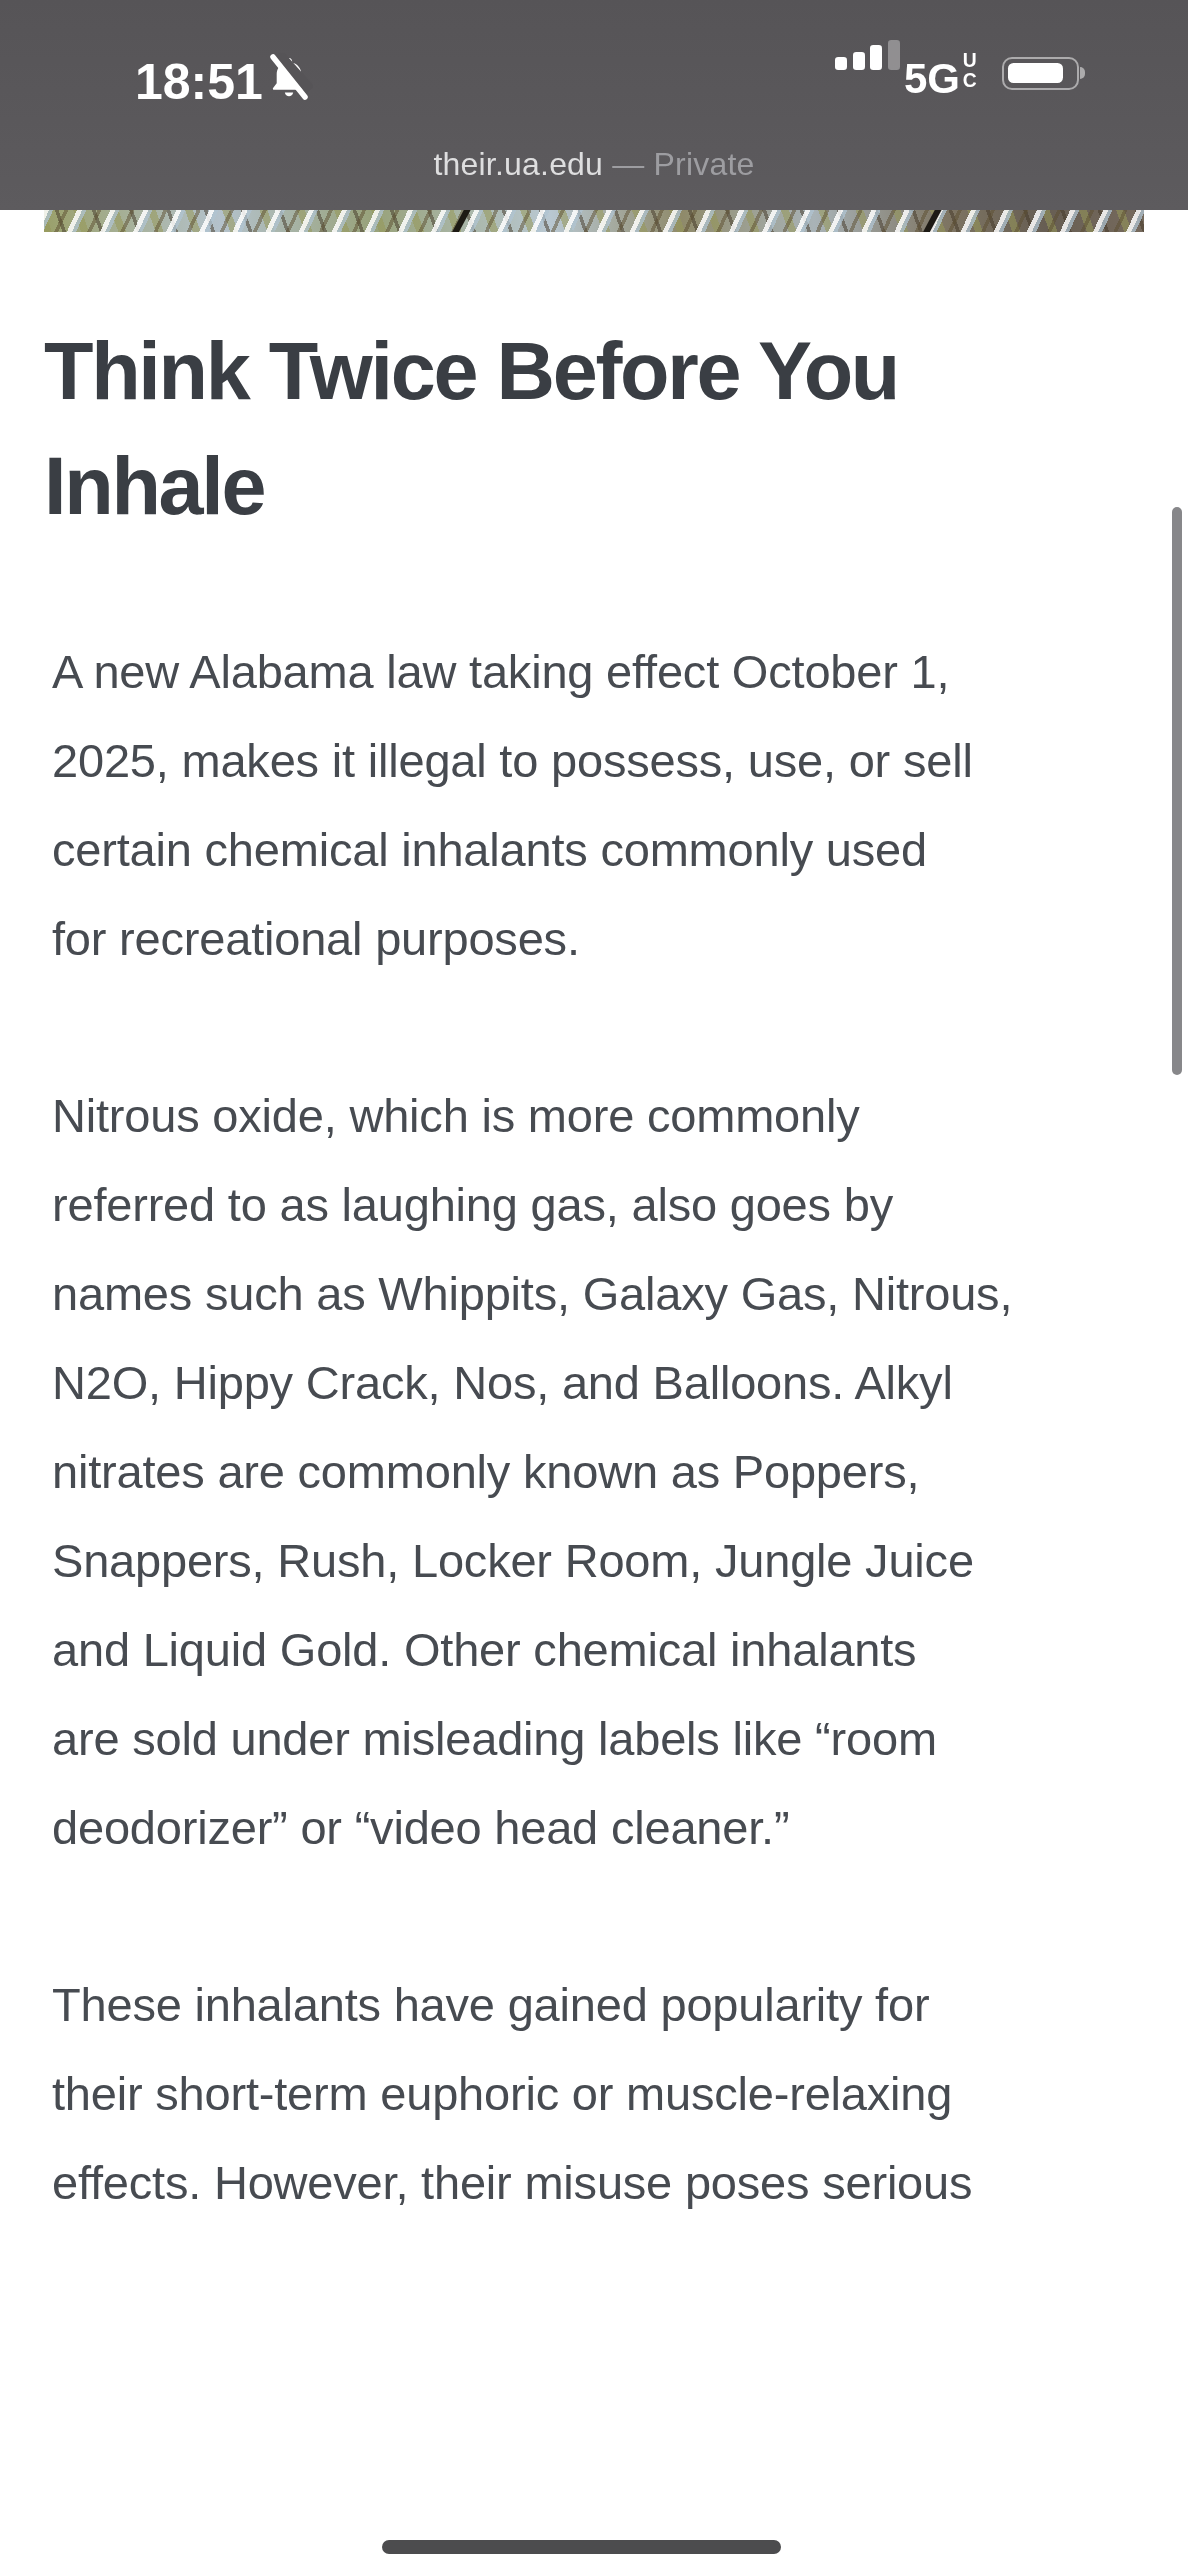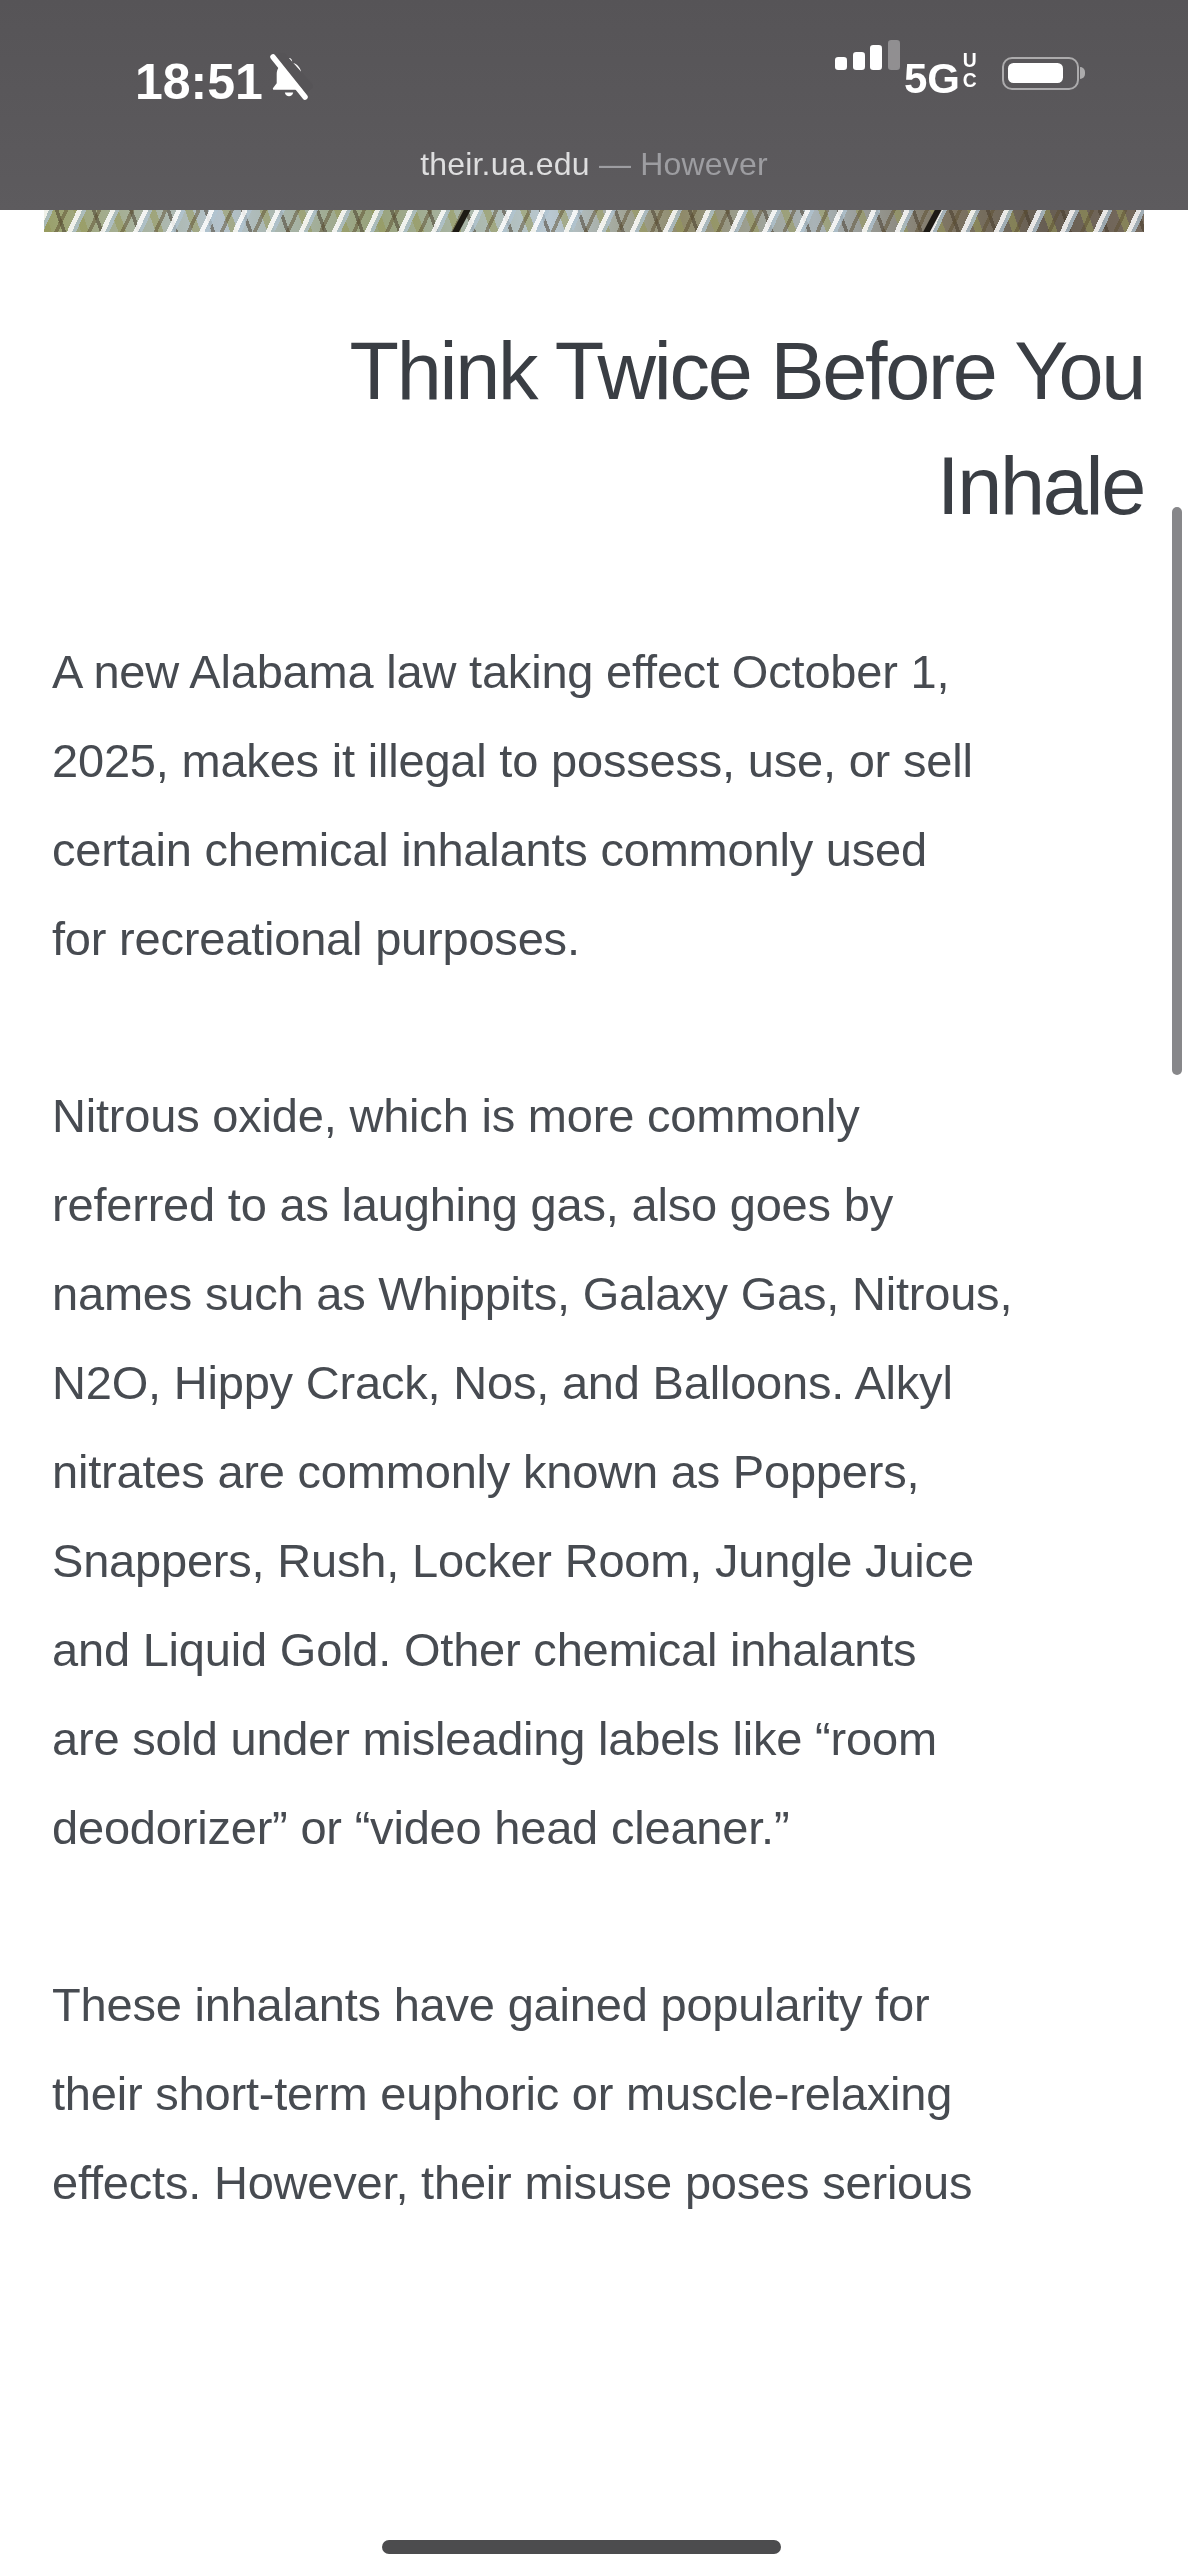--- a/index.html
+++ b/index.html
@@ -85,22 +85,22 @@
   .hero-strip .diag{
     position:absolute;top:-7.4px;width:5.5px;height:41px;
     background:#1d1a14;transform:rotate(28deg);
   }
   .hero-strip .d1{left:413px;}
   .hero-strip .d2{left:884px;width:6.4px;}
 
   
   .title{
     position:absolute;left:44px;top:314px;width:1100px;margin:0;
-    text-align:right;white-space:pre-line;
-    font-size:81px;line-height:115px;font-weight:400;
+    text-align:left;white-space:pre-line;
+    font-size:81px;line-height:115px;font-weight:700;
     letter-spacing:-2.3px;color:var(--heading,#3a3e44);
   }
   .body{
     position:absolute;left:44px;top:627px;width:1100px;
   }
   .body p{
     margin:0 0 88px 8px;
     font-size:47px;line-height:89px;
     letter-spacing:-0.2px;
     white-space:pre;
@@ -174,21 +174,21 @@
         <span>C</span>
       </span>
     </div>
 
     <div class="battery">
       <div class="fill" style="width: 76%;"></div>
       <div class="nub"></div>
     </div>
 
     <div class="urlrow">
-      <span class="domain">their.ua.edu</span><span class="priv"> — </span><span class="priv">However</span>
+      <span class="domain">their.ua.edu</span><span class="priv"> — </span><span class="priv">Private</span>
     </div>
   </div>
 
   <div class="scrollbar"></div>
 
   <div class="home"></div>
 </div>
 
 
 </body></html>

